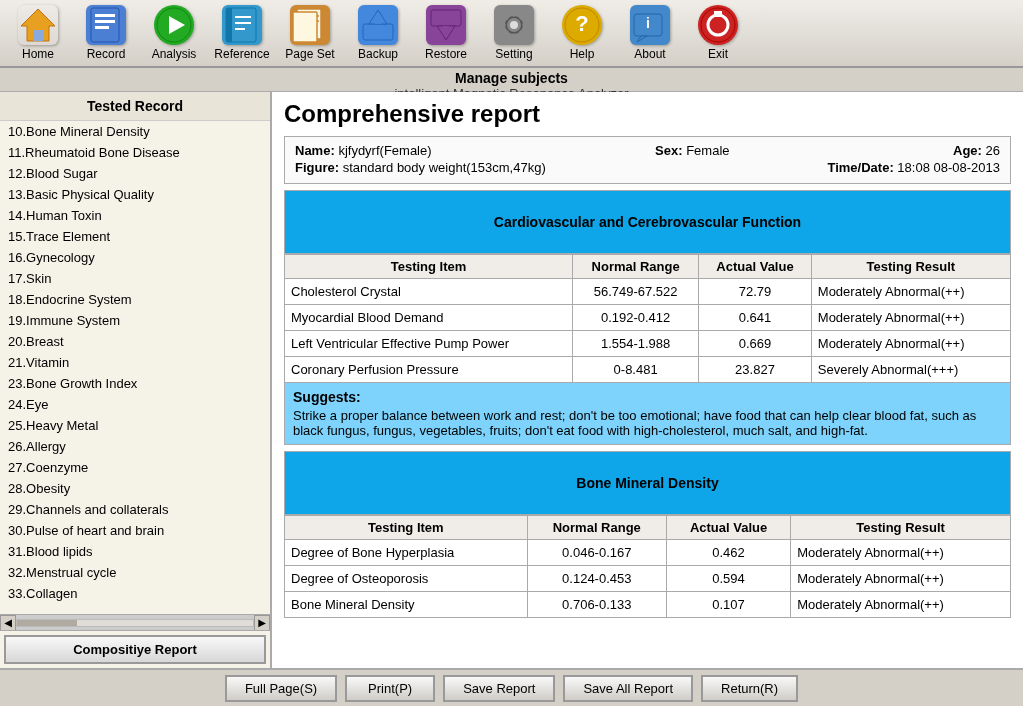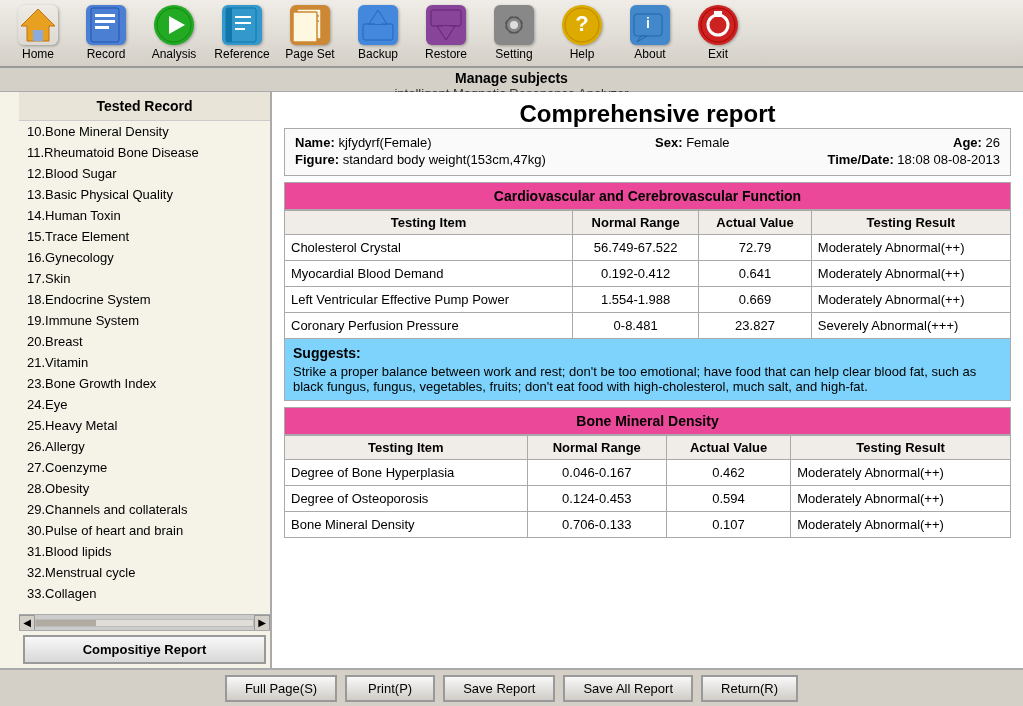--- a/index.html
+++ b/index.html
@@ -58,21 +58,20 @@
 
     
     #sidebar {
       width: 272px;
       min-width: 272px;
       background: #f5f2e8;
       border-right: 2px solid #aaa;
       display: flex;
       flex-direction: column;
       overflow: hidden;
-      padding-left: 19px;
     }
     #sidebar-header {
       text-align: center;
       font-weight: bold;
       font-size: 14px;
       padding: 6px 4px;
       background: #e8e4d8;
       border-bottom: 1px solid #ccc;
     }
     #sidebar-list-container {
@@ -141,46 +140,46 @@
       overflow: hidden;
       position: relative;
     }
     #report-scroll {
       flex: 1;
       overflow-y: scroll;
       overflow-x: hidden;
       padding: 8px 12px;
     }
     #report-title {
-      text-align: center;
       font-size: 24px;
       font-weight: bold;
+      margin-bottom: 8px;
       color: #000;
     }
     #patient-info {
       border: 1px solid #aaa;
       padding: 6px 10px;
       margin-bottom: 6px;
       font-size: 13px;
       background: #fafafa;
     }
     .patient-row {
       display: flex;
       justify-content: space-between;
       margin-bottom: 2px;
     }
 
     
     .section-title {
       text-align: center;
       font-weight: bold;
       font-size: 14px;
-      background: #ec4899;
+      background: #0ea5e9;
       border: 1px solid #aaa;
-      padding: 5px;
+      padding: 23px;
       margin-top: 6px;
     }
     .report-table {
       width: 100%;
       border-collapse: collapse;
       margin-bottom: 0;
       border-radius: 27px;
     }
     .report-table th {
       background: #f0ede8;

